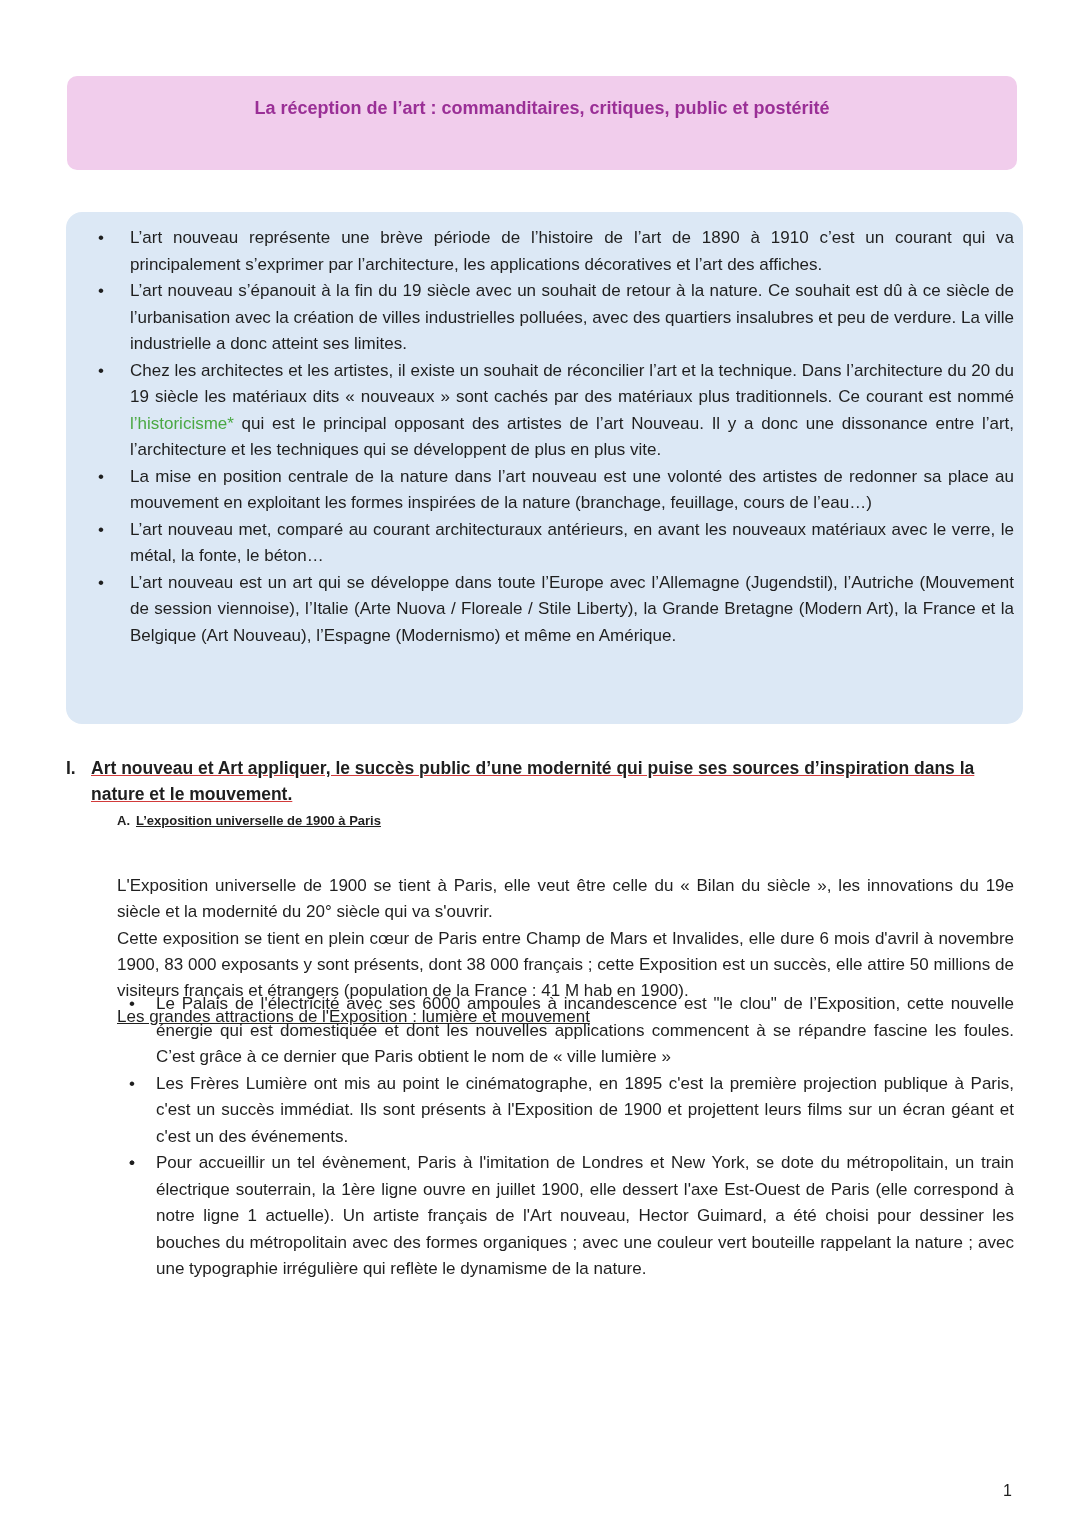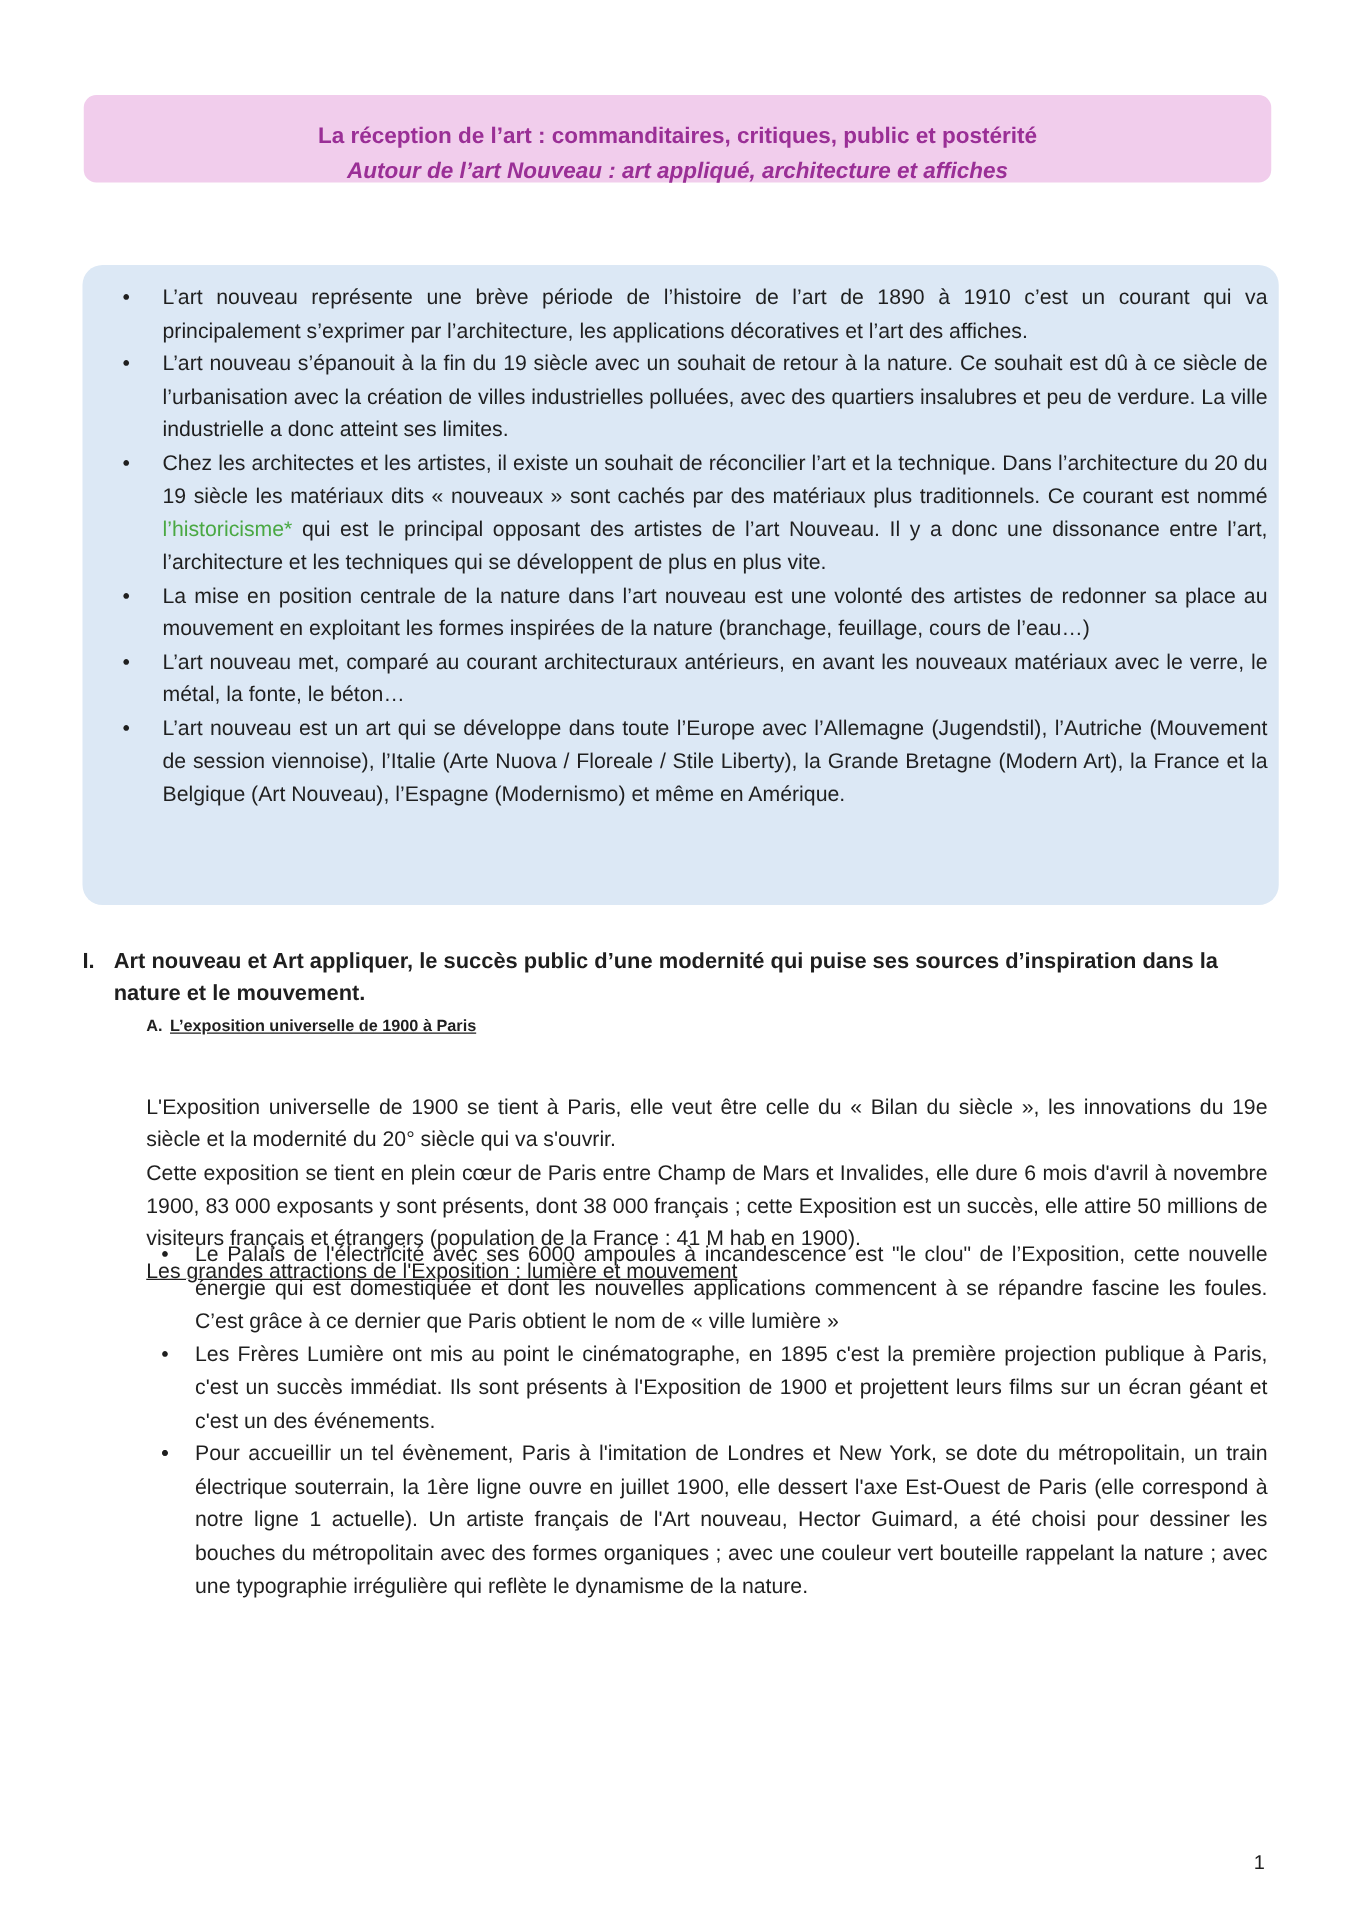--- a/index.html
+++ b/index.html
@@ -2,21 +2,21 @@
 <html><head>
   <meta charset="utf-8">
   <style>
     html, body { margin: 0; padding: 0; background: #ffffff; }
     body {
       width: 1080px; height: 1528px; position: relative; overflow: hidden;
       font-family: "Liberation Sans", "DejaVu Sans", sans-serif;
       color: #1f1f1f;
     }
     .title-box {
-      position: absolute; left: 67px; top: 76px; width: 950px; height: 70px;
+      position: absolute; left: 67px; top: 76px; width: 950px; height: 94px;
       background: #f1cdec; border-radius: 10px;
       text-align: center; color: #9a2f96; font-weight: bold; font-size: 18px;
       box-sizing: border-box; padding-top: 18px; line-height: 28px;
     }
     .title-box .sub { font-style: italic; }
     .intro-label {
       position: absolute; left: 91px; top: 179px;
       font-weight: bold; font-size: 17px; text-decoration: underline;
       text-decoration-color: #c0392b;
       margin-top: 43px;
@@ -34,21 +34,21 @@
     ul.bullets li .dot {
       position: absolute; left: 2px; top: 0;
     }
     .green { color: #4aa843; }
     .sec-i {
       position: absolute; left: 66px; top: 755px; width: 930px;
       font-size: 17.5px; font-weight: bold; line-height: 26px;
     }
     .sec-i .num { position: absolute; left: 0; top: 0; }
     .sec-i .txt {
-      display: block; margin-left: 25px; 
+      display: block; margin-left: 25px; text-decoration: underline;
       text-decoration-color: #d23a3a;
     }
     .sec-a {
       position: absolute; left: 117px; top: 808px;
       font-size: 13px; font-weight: bold; line-height: 26px;
     }
     .sec-a .txt { text-decoration: underline; margin-left: 6px; }
     .body-text {
       position: absolute; left: 117px; top: 873px; width: 897px;
       font-size: 17px; line-height: 26.3px; text-align: justify;
@@ -61,21 +61,20 @@
     .attractions ul.bullets li { padding-left: 29px; }
     .page-num {
       position: absolute; left: 1003px; top: 1482px; font-size: 16px;
     }
   </style>
 </head>
 <body>
 
 <div class="title-box">
   <div>La réception de l’art : commanditaires, critiques, public et postérité</div>
-  <div class="sub">Autour de l’art Nouveau : art appliqué, architecture et affiches</div>
 </div>
 
 <div class="intro-label">Introduction :</div>
 
 <div class="intro-box">
   <ul class="bullets">
     <li>
       <span class="dot">•</span>
       <span>L’art nouveau représente une brève période de l’histoire de l’art de 1890 à 1910 c’est un courant qui va principalement s’exprimer par l’architecture, les applications décoratives et l’art des affiches.</span>
     </li>

